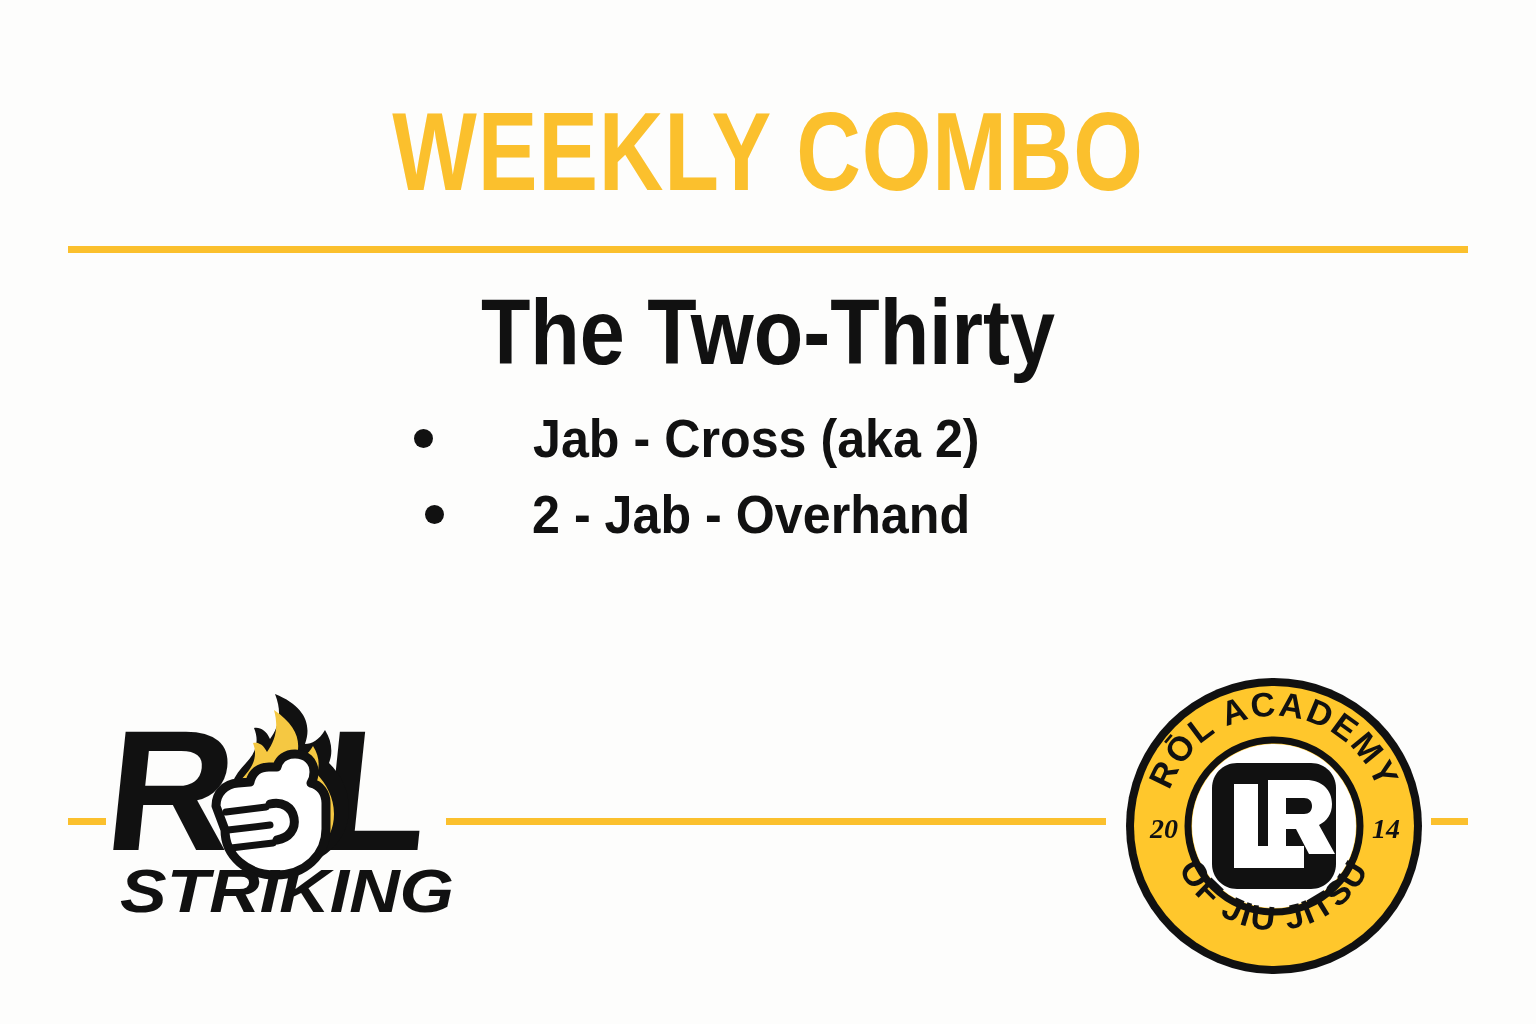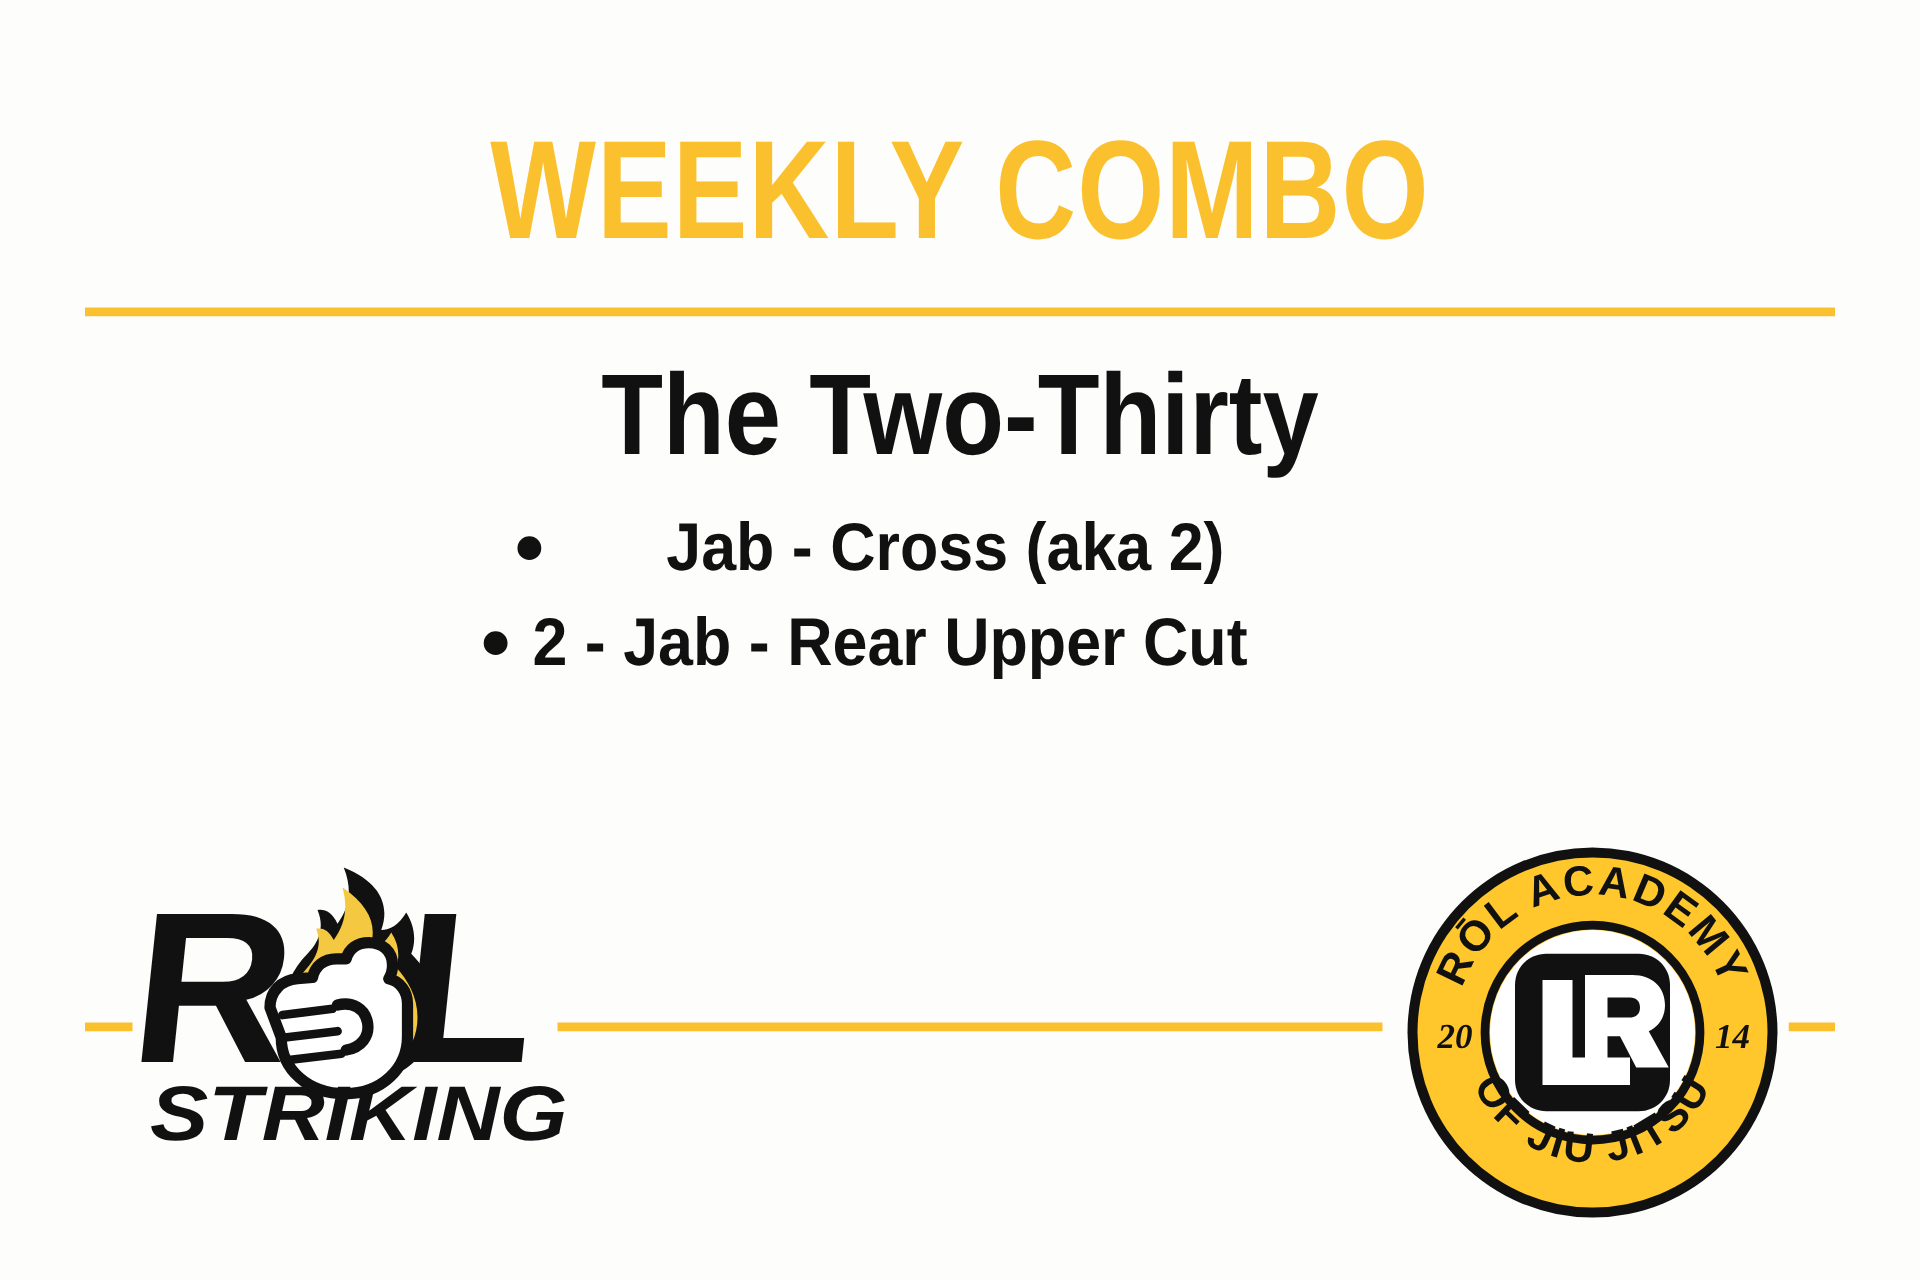--- a/index.html
+++ b/index.html
@@ -159,23 +159,23 @@
 
   <div class="rule" id="rule-top"></div>
 
   <div id="combo-name">The Two-Thirty</div>
 
   <ul id="combo-list">
     <li class="combo-item g1">
       <span class="bullet-dot"></span>
       <span class="combo-text">Jab - Cross (aka 2)</span>
     </li>
-    <li class="combo-item g4">
+    <li class="combo-item g2">
       <span class="bullet-dot"></span>
-      <span class="combo-text">2 - Jab - Rear Upper Cut</span>
+      <span class="combo-text">2 - Jab - Overhand</span>
     </li>
   </ul>
 
   <div class="rule" id="rule-bottom-left"></div>
   <div class="rule" id="rule-bottom-mid"></div>
   <div class="rule" id="rule-bottom-right"></div>
 
   <div id="striking-logo">
     <svg viewBox="0 0 350 250" xmlns="http://www.w3.org/2000/svg">
 

